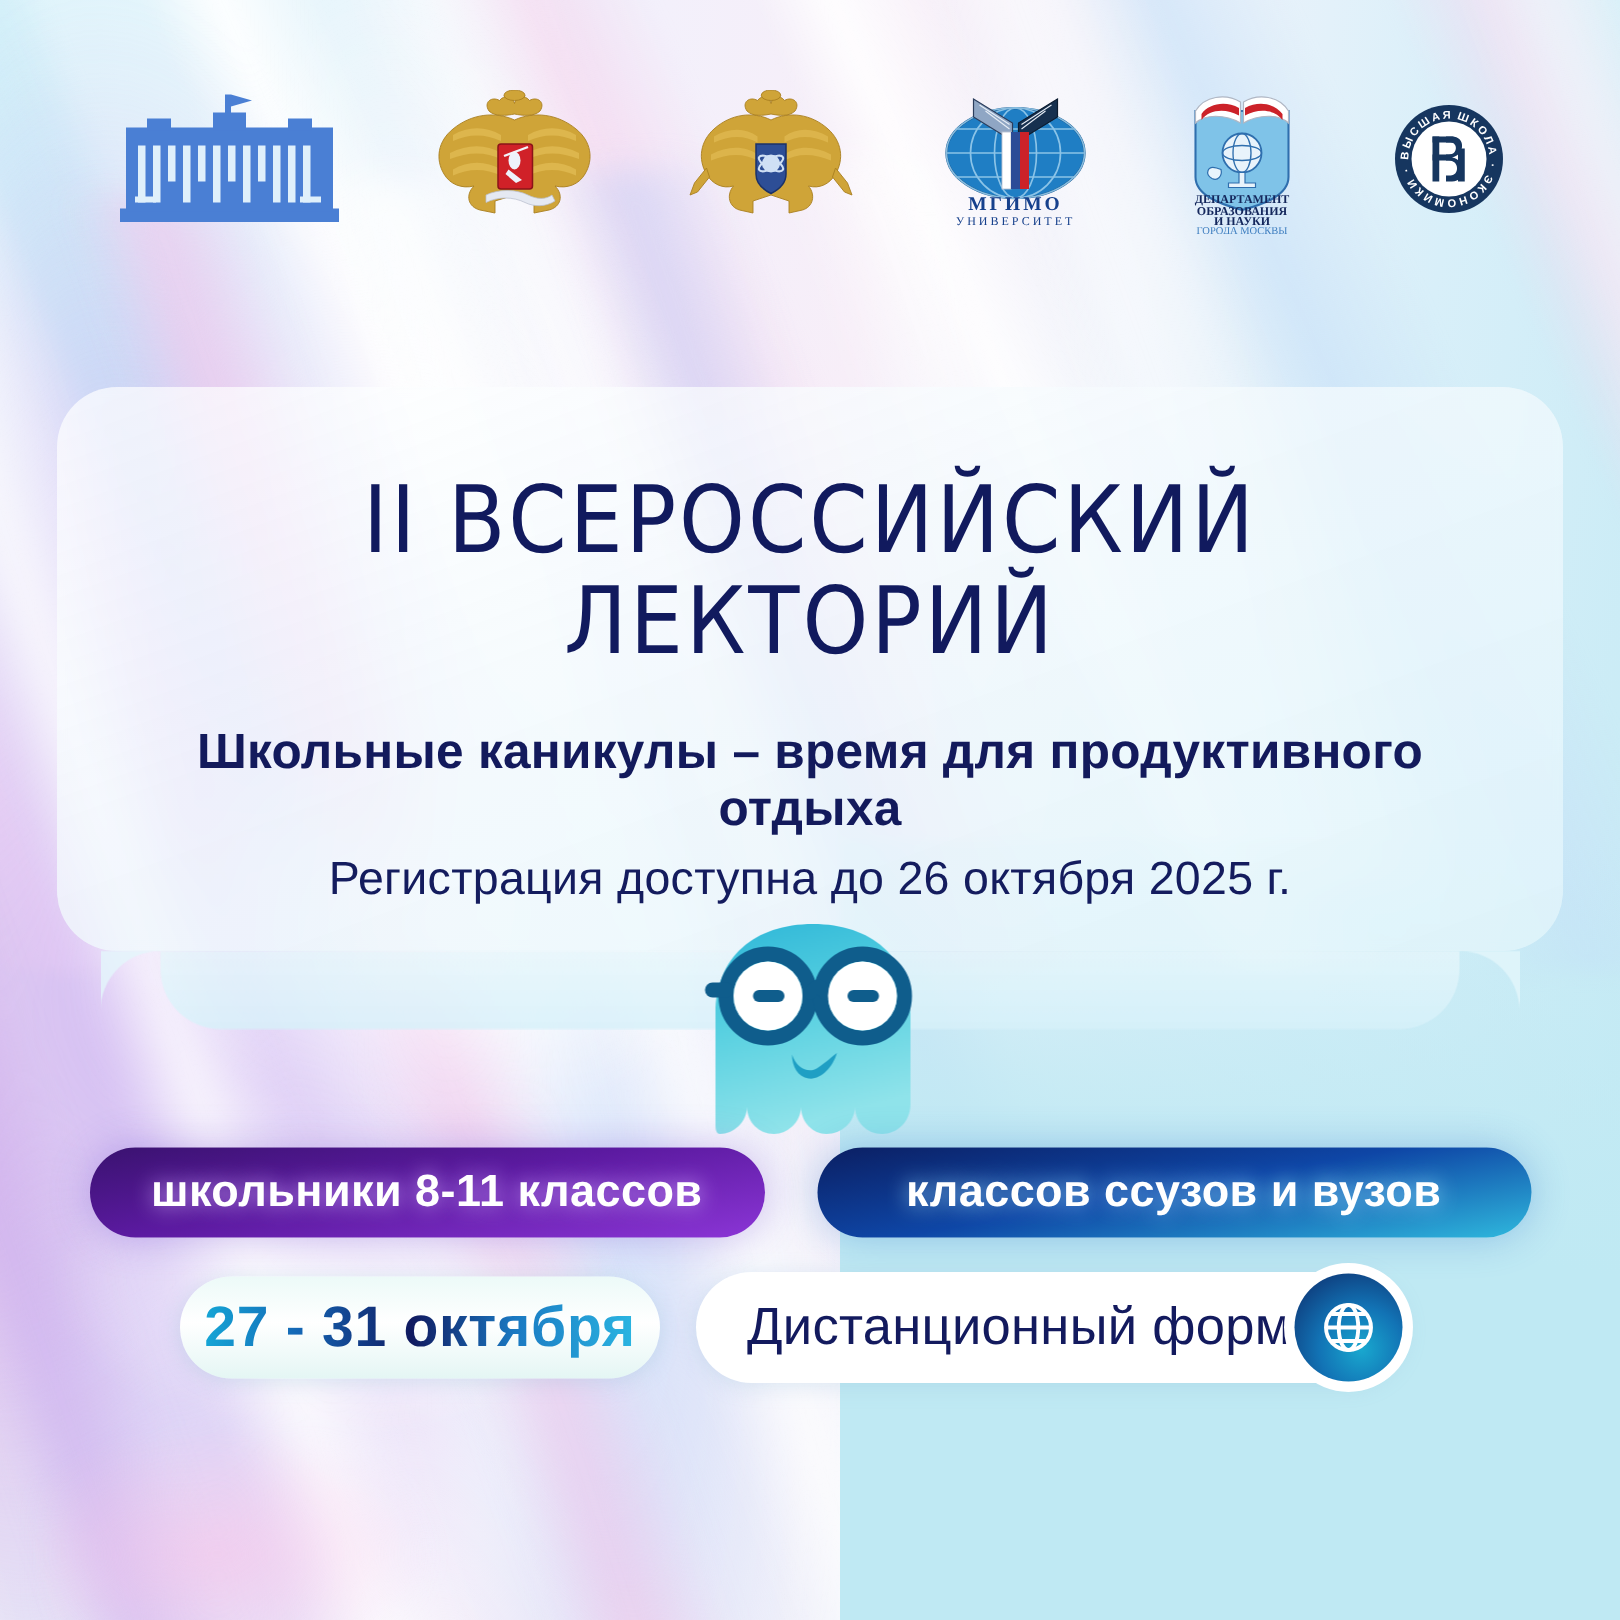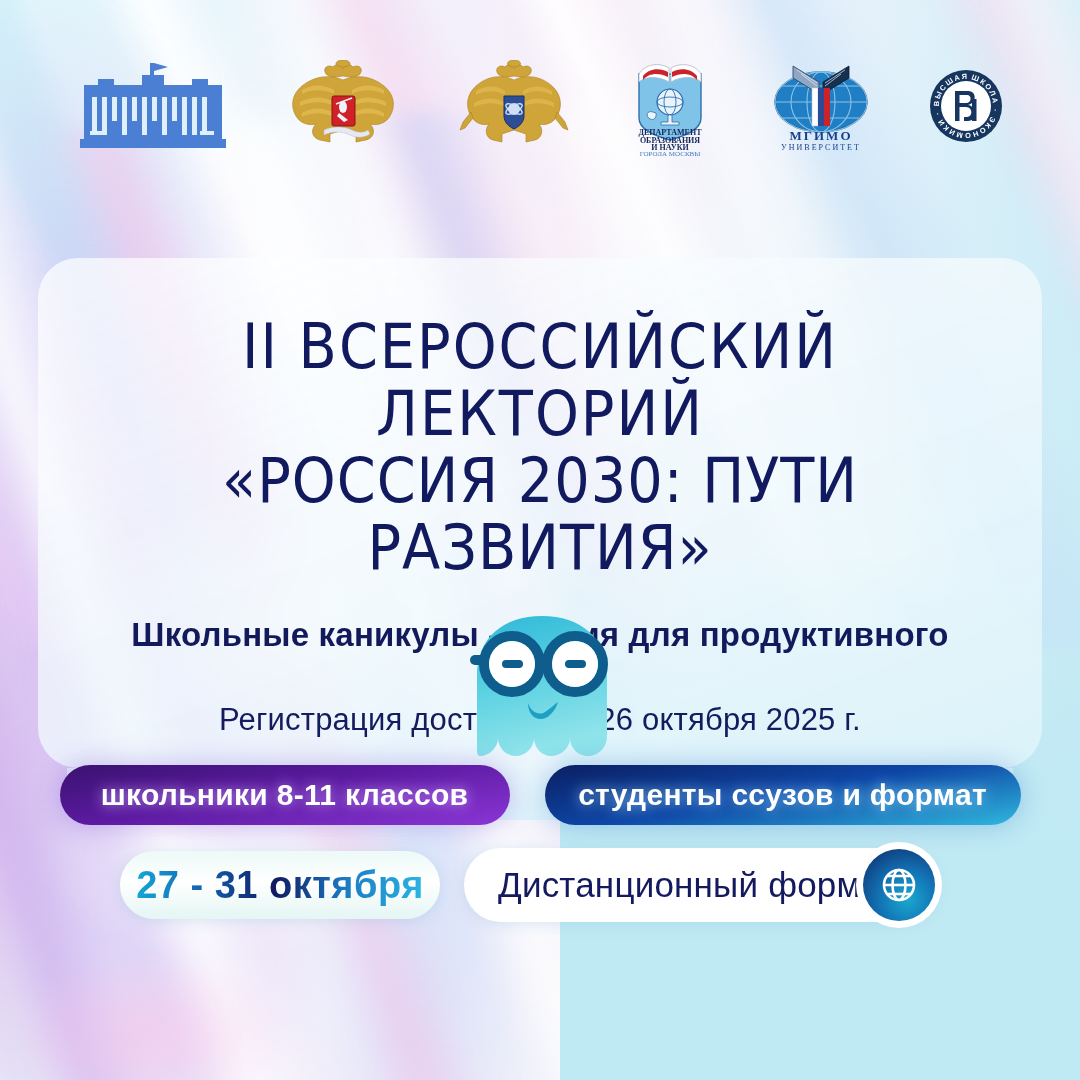--- a/index.html
+++ b/index.html
@@ -344,43 +344,20 @@
         <path d="M45 36 L65 36 L65 56 C65 64 57 68 55 69 C53 68 45 64 45 56 Z" fill="#2d4e96" stroke="#1b3268" stroke-width="1"></path>
         <g fill="#cfe0f5">
           <circle cx="55" cy="49" r="6"></circle>
           <ellipse cx="55" cy="49" rx="9" ry="3.5" transform="rotate(-28 55 49)" fill="none" stroke="#cfe0f5" stroke-width="1.4"></ellipse>
           <ellipse cx="55" cy="49" rx="9" ry="3.5" transform="rotate(28 55 49)" fill="none" stroke="#cfe0f5" stroke-width="1.4"></ellipse>
         </g>
       </svg>
     </div>
 
     <div class="logo">
-      <svg class="logo-dept" viewBox="0 0 86 100">
-        <path d="M12 18 L74 18 L74 62 C74 74 58 80 43 84 C28 80 12 74 12 62 Z" fill="#7fc3e8" stroke="#2f6fae" stroke-width="1.4"></path>
-        <g>
-          <path d="M12 18 C18 8 32 6 42 12 L42 26 C32 20 18 20 12 26 Z" fill="#ffffff" stroke="#b0b7c4" stroke-width="0.8"></path>
-          <path d="M74 18 C68 8 54 6 44 12 L44 26 C54 20 68 20 74 26 Z" fill="#ffffff" stroke="#b0b7c4" stroke-width="0.8"></path>
-          <path d="M16 20 C21 13 32 11 41 16 L41 21 C32 16 21 17 16 24 Z" fill="#cc2229"></path>
-          <path d="M70 20 C65 13 54 11 45 16 L45 21 C54 16 65 17 70 24 Z" fill="#cc2229"></path>
-        </g>
-        <circle cx="43" cy="46" r="13" fill="#e8f3fb" stroke="#2f6fae" stroke-width="1.2"></circle>
-        <g stroke="#2f6fae" stroke-width="0.9" fill="none">
-          <ellipse cx="43" cy="46" rx="13" ry="5"></ellipse>
-          <ellipse cx="43" cy="46" rx="6" ry="13"></ellipse>
-        </g>
-        <path d="M41 59 L45 59 L45 66 L52 66 L52 69 L34 69 L34 66 L41 66 Z" fill="#e8f3fb" stroke="#2f6fae" stroke-width="0.8"></path>
-        <path d="M26 56 C20 54 18 60 23 63 C27 65 30 61 29 57 Z" fill="#eaf5fc" stroke="#2f6fae" stroke-width="0.8"></path>
-        <text x="43" y="79" text-anchor="middle" fill="#14275c" font-size="8" font-weight="bold" font-family="Liberation Serif, serif">ДЕПАРТАМЕНТ</text>
-        <text x="43" y="87" text-anchor="middle" fill="#14275c" font-size="8" font-weight="bold" font-family="Liberation Serif, serif">ОБРАЗОВАНИЯ</text>
-        <text x="43" y="94" text-anchor="middle" fill="#14275c" font-size="8" font-weight="bold" font-family="Liberation Serif, serif">И НАУКИ</text>
-        <text x="43" y="100" text-anchor="middle" fill="#3f7fc0" font-size="7" font-family="Liberation Serif, serif">ГОРОДА МОСКВЫ</text>
-      </svg>
-    </div>
-
-    <div class="logo">
       <svg class="logo-mgimo" viewBox="0 0 100 92">
         <ellipse cx="50" cy="42" rx="46" ry="30" fill="#1f7ec4" stroke="#10538c" stroke-width="1.5"></ellipse>
         <g stroke="#9ed0ee" stroke-width="1.1" fill="none" opacity=".85">
           <ellipse cx="50" cy="42" rx="46" ry="30"></ellipse>
           <ellipse cx="50" cy="42" rx="30" ry="30"></ellipse>
           <ellipse cx="50" cy="42" rx="14" ry="30"></ellipse>
           <line x1="4" y1="42" x2="96" y2="42"></line>
           <path d="M10 26 H90"></path>
           <path d="M10 58 H90"></path>
         </g>
@@ -394,20 +371,43 @@
         </g>
         <rect x="41" y="28" width="6" height="38" fill="#ffffff" stroke="#b8c2d2" stroke-width="0.6"></rect>
         <rect x="47" y="28" width="6" height="38" fill="#2b4b97"></rect>
         <rect x="53" y="28" width="6" height="38" fill="#cc2229"></rect>
         <text x="50" y="80" text-anchor="middle" fill="#16408c" font-size="13" font-weight="bold" letter-spacing="2" font-family="Liberation Serif, serif">МГИМО</text>
         <text x="50" y="90" text-anchor="middle" fill="#16408c" font-size="8" letter-spacing="2" font-family="Liberation Serif, serif">УНИВЕРСИТЕТ</text>
       </svg>
     </div>
 
     <div class="logo">
+      <svg class="logo-dept" viewBox="0 0 86 100">
+        <path d="M12 18 L74 18 L74 62 C74 74 58 80 43 84 C28 80 12 74 12 62 Z" fill="#7fc3e8" stroke="#2f6fae" stroke-width="1.4"></path>
+        <g>
+          <path d="M12 18 C18 8 32 6 42 12 L42 26 C32 20 18 20 12 26 Z" fill="#ffffff" stroke="#b0b7c4" stroke-width="0.8"></path>
+          <path d="M74 18 C68 8 54 6 44 12 L44 26 C54 20 68 20 74 26 Z" fill="#ffffff" stroke="#b0b7c4" stroke-width="0.8"></path>
+          <path d="M16 20 C21 13 32 11 41 16 L41 21 C32 16 21 17 16 24 Z" fill="#cc2229"></path>
+          <path d="M70 20 C65 13 54 11 45 16 L45 21 C54 16 65 17 70 24 Z" fill="#cc2229"></path>
+        </g>
+        <circle cx="43" cy="46" r="13" fill="#e8f3fb" stroke="#2f6fae" stroke-width="1.2"></circle>
+        <g stroke="#2f6fae" stroke-width="0.9" fill="none">
+          <ellipse cx="43" cy="46" rx="13" ry="5"></ellipse>
+          <ellipse cx="43" cy="46" rx="6" ry="13"></ellipse>
+        </g>
+        <path d="M41 59 L45 59 L45 66 L52 66 L52 69 L34 69 L34 66 L41 66 Z" fill="#e8f3fb" stroke="#2f6fae" stroke-width="0.8"></path>
+        <path d="M26 56 C20 54 18 60 23 63 C27 65 30 61 29 57 Z" fill="#eaf5fc" stroke="#2f6fae" stroke-width="0.8"></path>
+        <text x="43" y="79" text-anchor="middle" fill="#14275c" font-size="8" font-weight="bold" font-family="Liberation Serif, serif">ДЕПАРТАМЕНТ</text>
+        <text x="43" y="87" text-anchor="middle" fill="#14275c" font-size="8" font-weight="bold" font-family="Liberation Serif, serif">ОБРАЗОВАНИЯ</text>
+        <text x="43" y="94" text-anchor="middle" fill="#14275c" font-size="8" font-weight="bold" font-family="Liberation Serif, serif">И НАУКИ</text>
+        <text x="43" y="100" text-anchor="middle" fill="#3f7fc0" font-size="7" font-family="Liberation Serif, serif">ГОРОДА МОСКВЫ</text>
+      </svg>
+    </div>
+
+    <div class="logo">
       <svg class="logo-hse" viewBox="0 0 74 74">
         <circle cx="37" cy="37" r="36" fill="#16365f"></circle>
         <circle cx="37" cy="37" r="25" fill="#ffffff"></circle>
         <g fill="#16365f">
           <rect x="26" y="22" width="4.5" height="30"></rect>
           <rect x="26" y="22" width="14" height="4"></rect>
           <rect x="26" y="34" width="13" height="4"></rect>
           <path d="M39 22 C48 22 48 34 39 36 C48 37 49 52 39 52 L35 52 L35 48 L38 48 C44 48 44 38 37 38 L35 38 L35 34 L37 34 C43 34 43 26 38 26 L35 26 L35 22 Z"></path>
           <rect x="43" y="30" width="4.5" height="22"></rect>
         </g>
@@ -417,21 +417,20 @@
         </text>
       </svg>
     </div>
 
   </div>
 
   <div class="card-wrap">
     <div class="card">
       <h1 class="title">
         <span>II ВСЕРОССИЙСКИЙ ЛЕКТОРИЙ</span>
-        <span class="line2">«РОССИЯ 2030: ПУТИ РАЗВИТИЯ»</span>
       </h1>
       <p class="subtitle">Школьные каникулы – время для продуктивного отдыха</p>
       <p class="regline">Регистрация доступна до 26 октября 2025 г.</p>
     </div>
     <div class="card-lower">
       <span class="notch notch-l"></span>
       <span class="notch notch-r"></span>
     </div>
   </div>
 
@@ -460,21 +459,21 @@
       <circle cx="110" cy="56" r="23" fill="#ffffff"></circle>
       <rect x="37" y="52" width="21" height="8" rx="4" fill="#0f5d8c"></rect>
       <rect x="100" y="52" width="21" height="8" rx="4" fill="#0f5d8c"></rect>
       <path d="M63 95 C66 104 74 108 80 104 C86 100 90 96 93 94
                C90 104 82 112 74 111 C67 110 63 103 63 95 Z" fill="#1f9fc4"></path>
     </svg>
   </div>
 
   <div class="pill-row">
     <div class="pill pill-school">школьники 8-11 классов</div>
-    <div class="pill pill-students">студенты ссузов и формат</div>
+    <div class="pill pill-students">классов ссузов и вузов</div>
   </div>
 
   <div class="bottom-row">
     <div class="date-pill">
       <span class="date-text">27 - 31 октября</span>
     </div>
     <div class="format-pill">
       <span class="format-text">Дистанционный формат</span>
       <span class="globe-badge">
         <span class="globe-inner">

